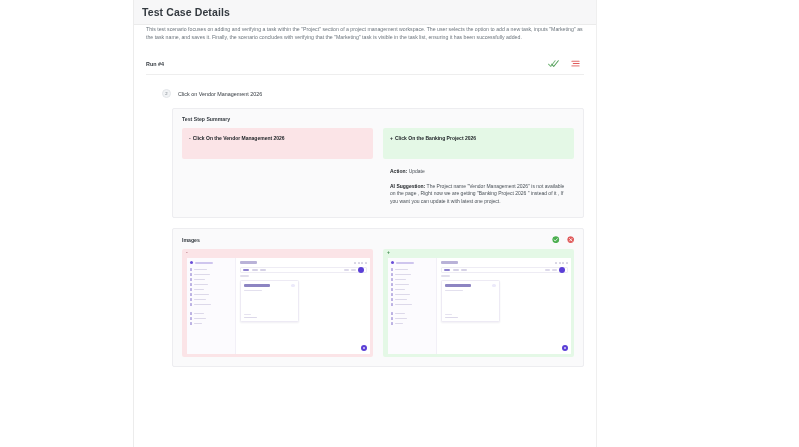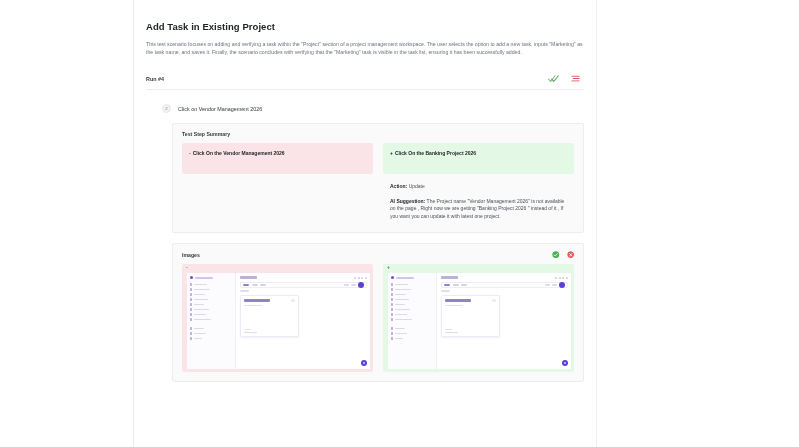--- a/index.html
+++ b/index.html
@@ -174,24 +174,26 @@
     background:#5b3fd6; display:flex; align-items:center; justify-content:center;
   }
   .fab i { width:2.4px; height:2.4px; border-radius:50%; border:.8px solid #fff; display:block; }
 </style>
 </head>
 <body>
 
 <div class="page">
   <div class="pane">
 
+    <div class="pane-header">
+      <span class="title">Test Case Details</span>
+    </div>
 
     <div class="body">
 
-      <div class="tc-title">Add Task in Existing Project</div>
       <div class="tc-desc">This test scenario focuses on adding and verifying a task within the "Project" section of a project management workspace. The user selects the option to add a new task, inputs "Marketing" as the task name, and saves it. Finally, the scenario concludes with verifying that the "Marketing" task is visible in the task list, ensuring it has been successfully added.</div>
 
       <div class="run-row">
         <span class="run-label">Run #4</span>
         <span class="run-icons">
           <svg class="ic" viewBox="0 0 24 24">
             <path d="M1 13.5 L6 18.5 L15.5 6" fill="none" stroke="#7ab87e" stroke-width="2.2" stroke-linecap="round" stroke-linejoin="round"></path>
             <path d="M8 13.5 L12.5 18.5 L22.5 6" fill="none" stroke="#4f9d56" stroke-width="2.2" stroke-linecap="round" stroke-linejoin="round"></path>
           </svg>
           <svg class="ic" viewBox="0 0 24 24">

